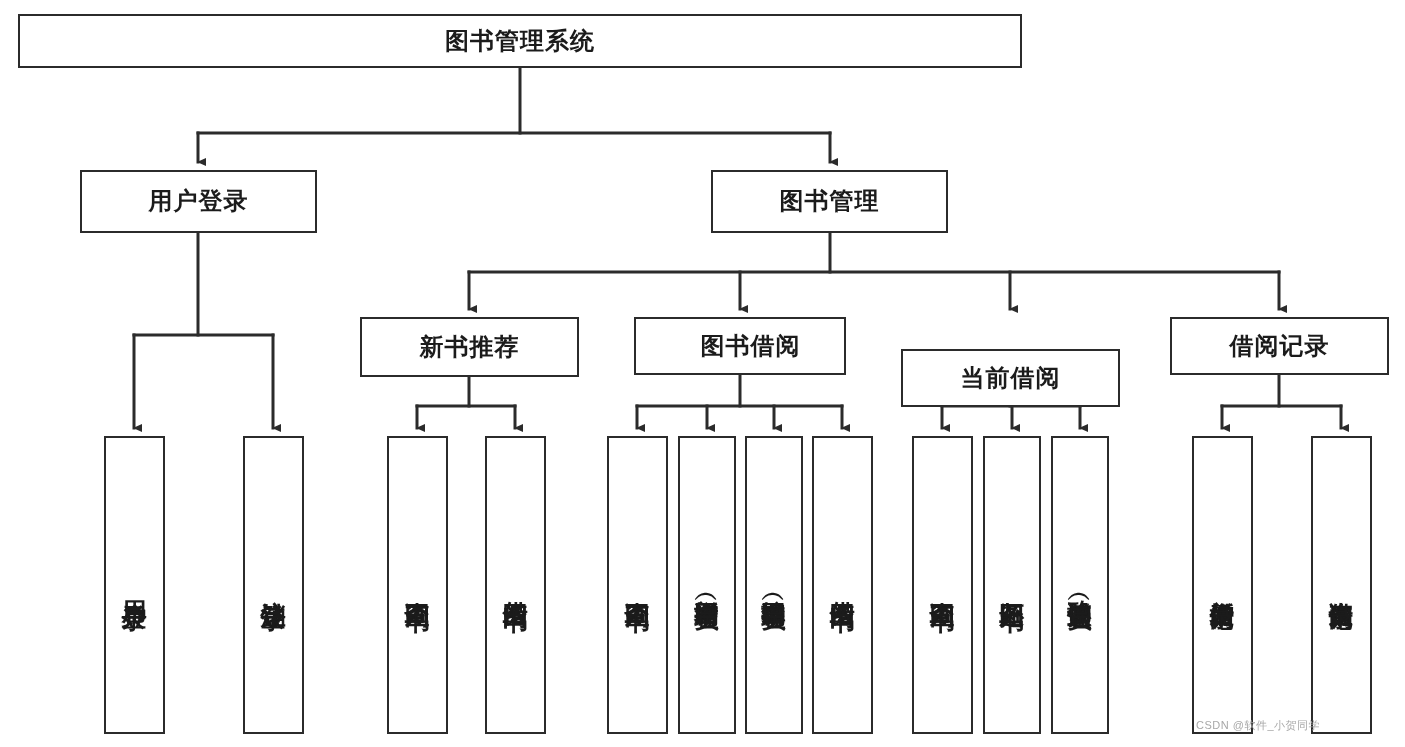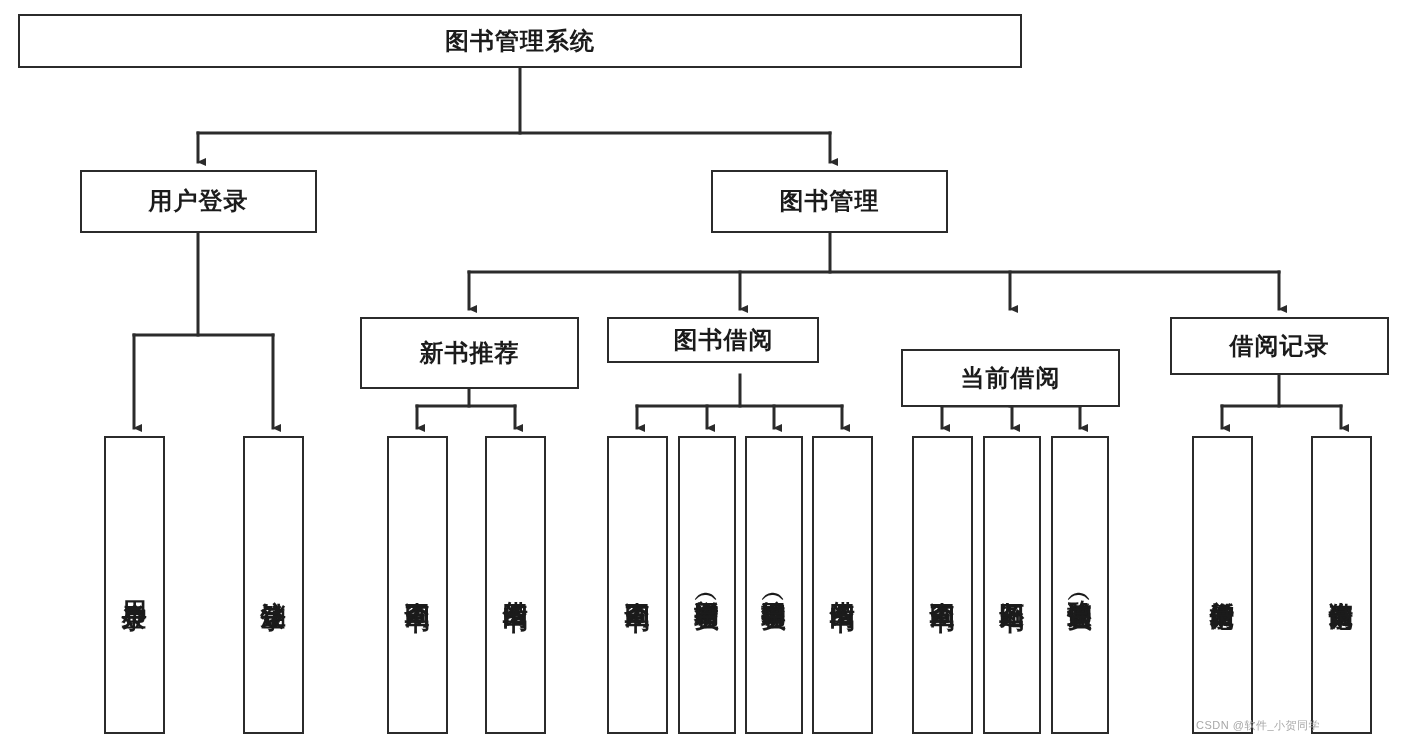--- a/index.html
+++ b/index.html
@@ -133,24 +133,24 @@
     <span class="label">图书管理系统</span>
   </div>
 
   <div class="node horizontal" style="left:80px; top:170px; width:237px; height:63px;">
     <span class="label">用户登录</span>
   </div>
   <div class="node horizontal" style="left:711px; top:170px; width:237px; height:63px;">
     <span class="label">图书管理</span>
   </div>
 
-  <div class="node horizontal" style="left:360px; top:317px; width:219px; height:72px;">
+  <div class="node horizontal" style="left:360px; top:317px; width:219px; height:60px;">
     <span class="label">新书推荐</span>
   </div>
-  <div class="node horizontal" style="left:607px; top:317px; width:212px; height:46px;padding-left:21px;">
+  <div class="node horizontal" style="left:634px; top:317px; width:212px; height:58px;padding-left:21px;">
     <span class="label">图书借阅</span>
   </div>
   <div class="node horizontal" style="left:901px; top:317px; width:219px; height:58px;margin-top:32px;">
     <span class="label">当前借阅</span>
   </div>
   <div class="node horizontal" style="left:1170px; top:317px; width:219px; height:58px;">
     <span class="label">借阅记录</span>
   </div>
 
   <div class="node vertical" style="left:104px; top:436px; width:61px; height:298px;">

